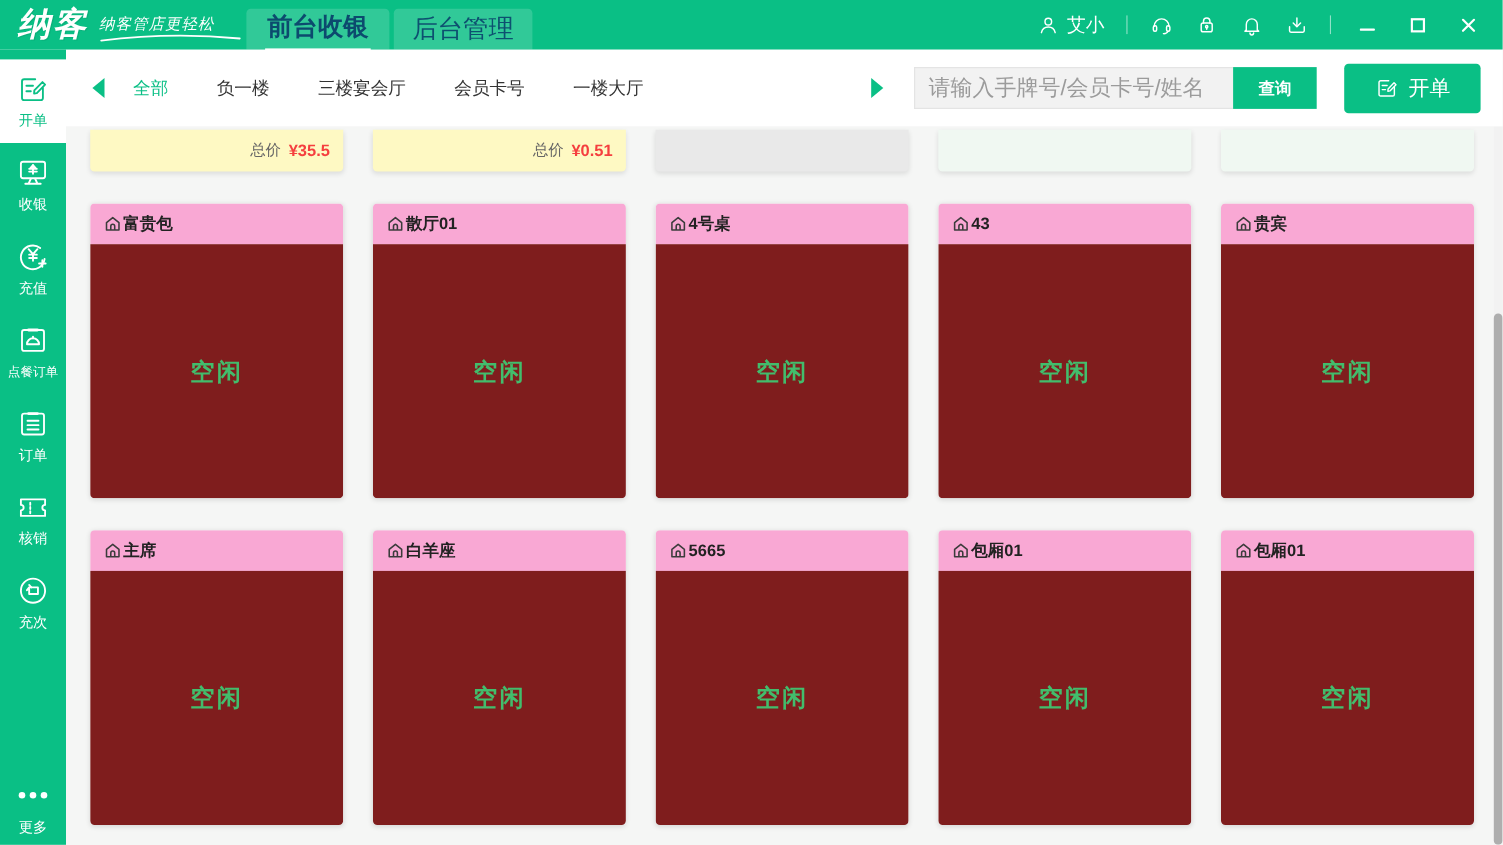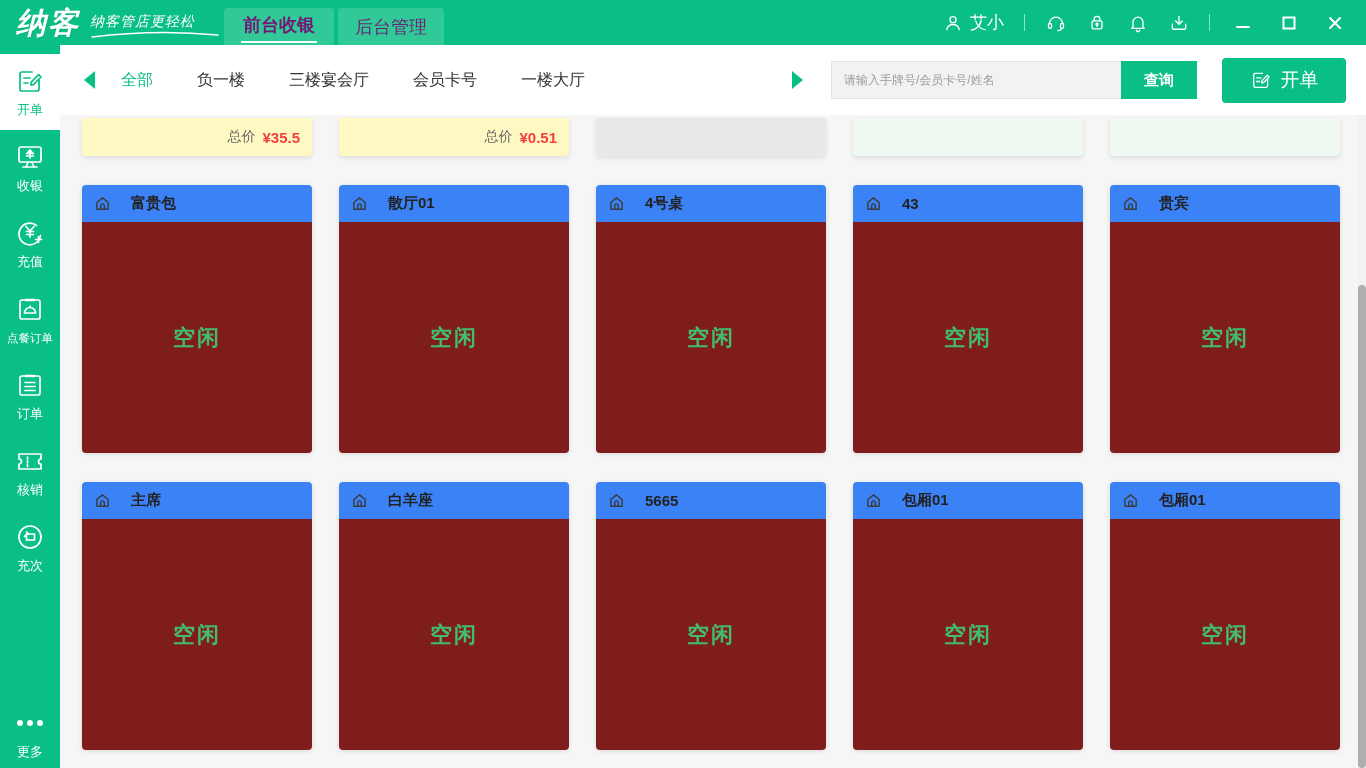--- a/index.html
+++ b/index.html
@@ -11,21 +11,21 @@
     background:#0abf85; display:flex; align-items:center; color:#fff; z-index:30; }
   .logo-area { display:flex; align-items:flex-end; padding-left:16px; width:224px; flex:none; }
   .logo-main { font-size:30px; font-weight:bold; font-style:italic; letter-spacing:2px;
     text-shadow:1px 1px 0 rgba(0,0,0,.08); line-height:40px; }
   .logo-slogan { display:flex; flex-direction:column; margin-left:10px; padding-bottom:4px;justify-content:center; }
   .logo-slogan span { font-size:14px; font-style:italic; letter-spacing:1px; white-space:nowrap;
     font-family:"DejaVu Serif",serif; }
   .tabs { display:flex; align-self:flex-end; gap:4px; }
   .tab { height:37px; padding:0 17px; background:rgba(255,255,255,.16);
     border-radius:4px 4px 0 0; display:flex; align-items:center; cursor:pointer; }
-  .tab-label { font-size:18px; font-weight:bold; color:#701a75;text-align:right; }
+  .tab-label { font-size:23px; font-weight:bold; color:#0c4a6e;text-align:right; }
   .tab.active .tab-label { border-bottom:2px solid #fff; padding:2px 2px 4px; }
   .tab:not(.active) .tab-label { font-weight:normal; opacity:.95; }
   .tb-right { margin-left:auto; display:flex; align-items:center; gap:20px; padding-right:18px; }
   .tb-user { display:flex; align-items:center; gap:7px; font-size:17px; cursor:pointer; }
   .tb-sep { width:1px; height:17px; background:rgba(255,255,255,.55); }
   .tb-icon { width:21px; height:21px; display:flex; align-items:center; justify-content:center; cursor:pointer; }
   .tb-icon svg { width:20px; height:20px; stroke:#fff; fill:none; stroke-width:1.6;
     stroke-linecap:round; stroke-linejoin:round; }
   .win-btn { width:26px; height:26px; display:flex; align-items:center; justify-content:center; cursor:pointer; }
   .win-btn svg { width:14px; height:14px; stroke:#fff; fill:none; stroke-width:2; stroke-linecap:round; }
@@ -48,21 +48,21 @@
   .main { position:absolute; top:45px; left:60px; width:1306px; height:723px; }
   .filterbar { height:70px; background:#fff; display:flex; align-items:center; padding:0 20px 0 24px; }
   .arrow { width:0; height:0; cursor:pointer; flex:none; }
   .arrow.left  { border-top:9px solid transparent; border-bottom:9px solid transparent; border-right:11px solid #0abf85; }
   .arrow.right { border-top:9px solid transparent; border-bottom:9px solid transparent; border-left:11px solid #0abf85; }
   .cats { display:flex; align-items:center; gap:44px; margin-left:26px; flex:1; }
   .cat { font-size:16px; color:#333; cursor:pointer; white-space:nowrap; }
   .cat.active { color:#0abf85; }
   .searchwrap { display:flex; align-items:stretch; height:38px; margin-left:28px; flex:none; }
   .search-input { width:290px; height:38px; background:#f2f2f2; border:1px solid #e3e3e3;
-    border-right:none; padding:0 12px; font-size:12px; color:#333; outline:none;
+    border-right:none; padding:0 12px; font-size:20px; color:#333; outline:none;
     font-family:"Liberation Sans","DejaVu Sans",sans-serif; }
   .search-input::placeholder { color:#9b9b9b; }
   .search-btn { width:76px; background:#0abf85; color:#fff; border:none; font-size:15px;
     font-weight:bold; cursor:pointer; font-family:inherit; }
   .neworder-btn { margin-left:25px; width:124px; height:45px; background:#0abf85; border:none;
     border-radius:4px; color:#fff; font-size:19px; display:flex; align-items:center;
     justify-content:center; gap:9px; cursor:pointer; font-family:inherit; flex:none; }
   .neworder-btn svg { width:22px; height:22px; stroke:#fff; fill:none; stroke-width:1.8;
     stroke-linecap:round; stroke-linejoin:round; }
 
@@ -71,21 +71,21 @@
   .row5 { display:grid; grid-template-columns:repeat(5,230px); column-gap:27px; }
   .stub { height:38px; border-radius:0 0 4px 4px; box-shadow:0 2px 5px rgba(0,0,0,.10);
     display:flex; align-items:center; justify-content:flex-end; gap:7px; padding-right:12px; cursor:pointer; }
   .stub.white { background:#fef9c3;justify-content:flex-end; }
   .stub.gray  { background:#e9e9e9; }
   .stub.green { background:#f0f8f2; }
   .stub .tlabel { font-size:14px; color:#666; }
   .stub .price  { font-size:15px; color:#f53f3f; font-weight:bold; }
   .cardrow { margin-top:29px; }
   .card { height:268px; border-radius:4px; overflow:hidden; box-shadow:0 1px 5px rgba(0,0,0,.12); cursor:pointer; }
-  .card-head { height:37px; background:#3b82f6; display:flex; align-items:center; gap:20px; padding:0 12px; }
+  .card-head { height:37px; background:#f9a8d4; display:flex; align-items:center; gap:1px; padding:0 12px; }
   .card-head svg { width:17px; height:17px; stroke:#3c3c3c; fill:none; stroke-width:2; stroke-linejoin:round; flex:none; }
   .card-name { font-size:15px; font-weight:bold; color:#222; }
   .card-body { height:231px; background:#7f1d1d; display:flex; align-items:center; justify-content:center; }
   .card-status { font-size:22px; font-weight:bold; color:#42bd6c; letter-spacing:2px; }
 
   
   .scrollbar { position:absolute; top:0; right:0; width:8px; height:653px; background:#f2f2f2; }
   .scroll-thumb { position:absolute; top:170px; left:0; width:8px; height:483px;
     background:#aeaeae; border-radius:4px; cursor:pointer; }
 </style>

